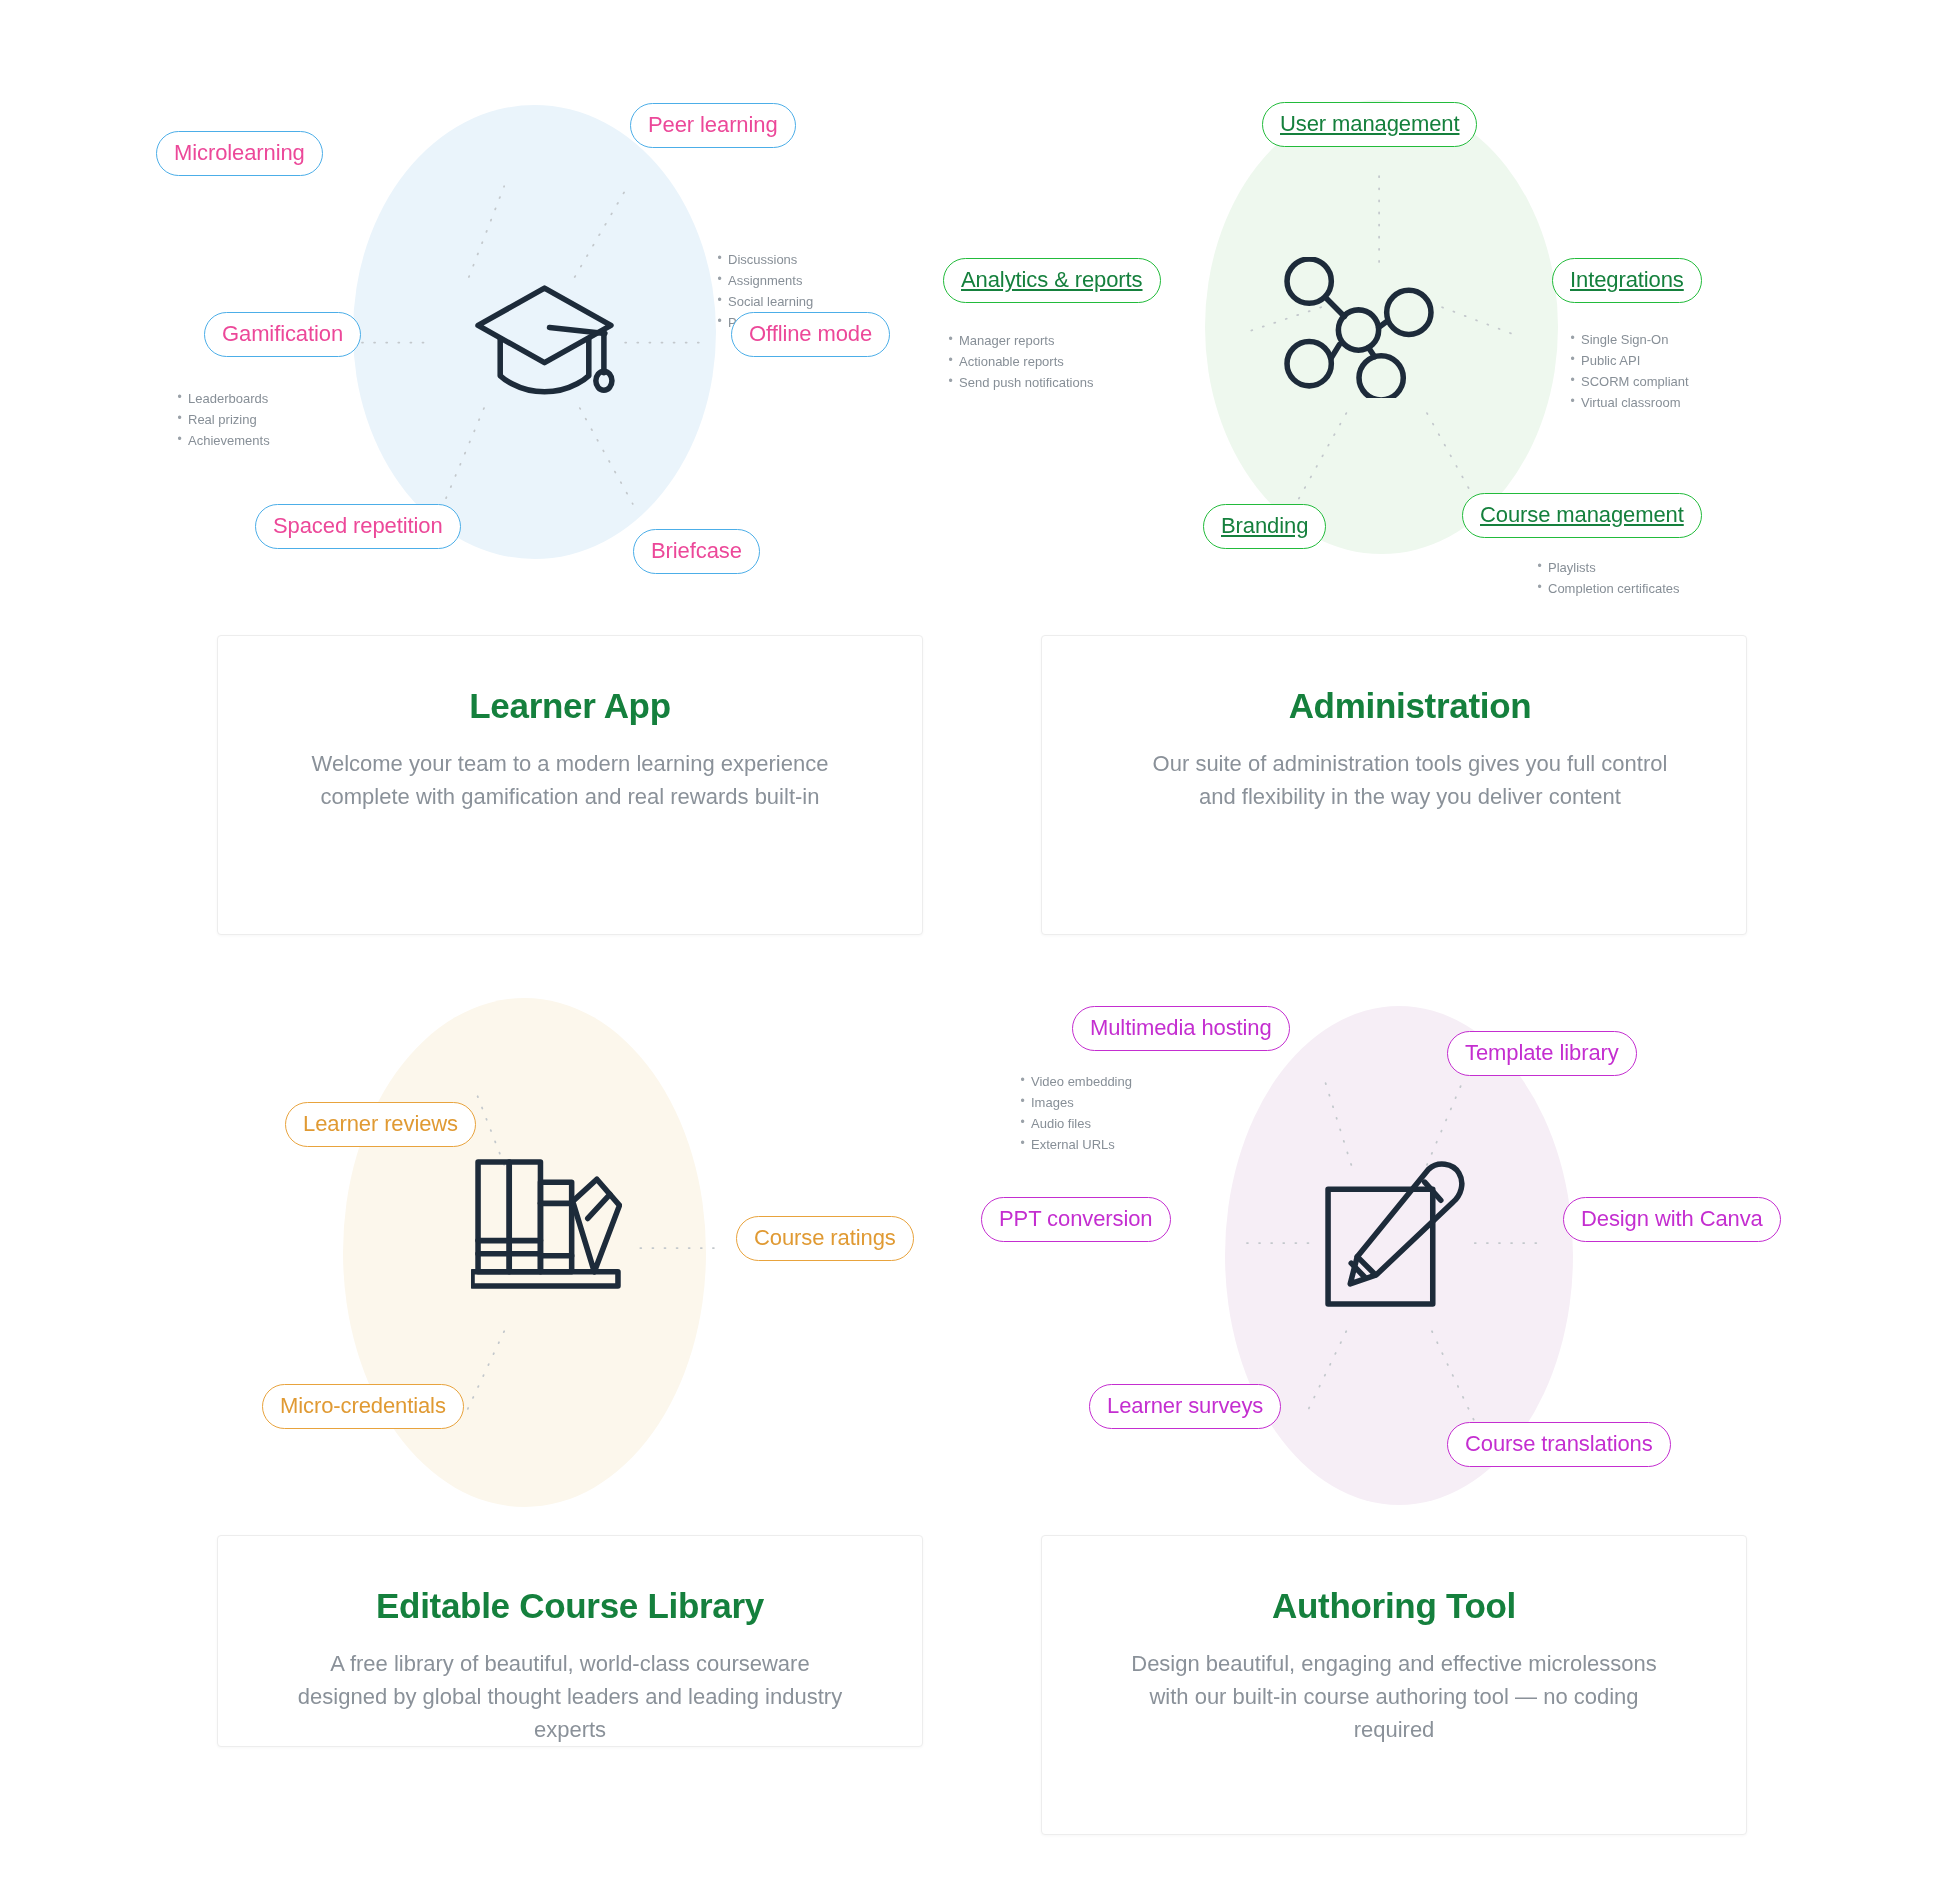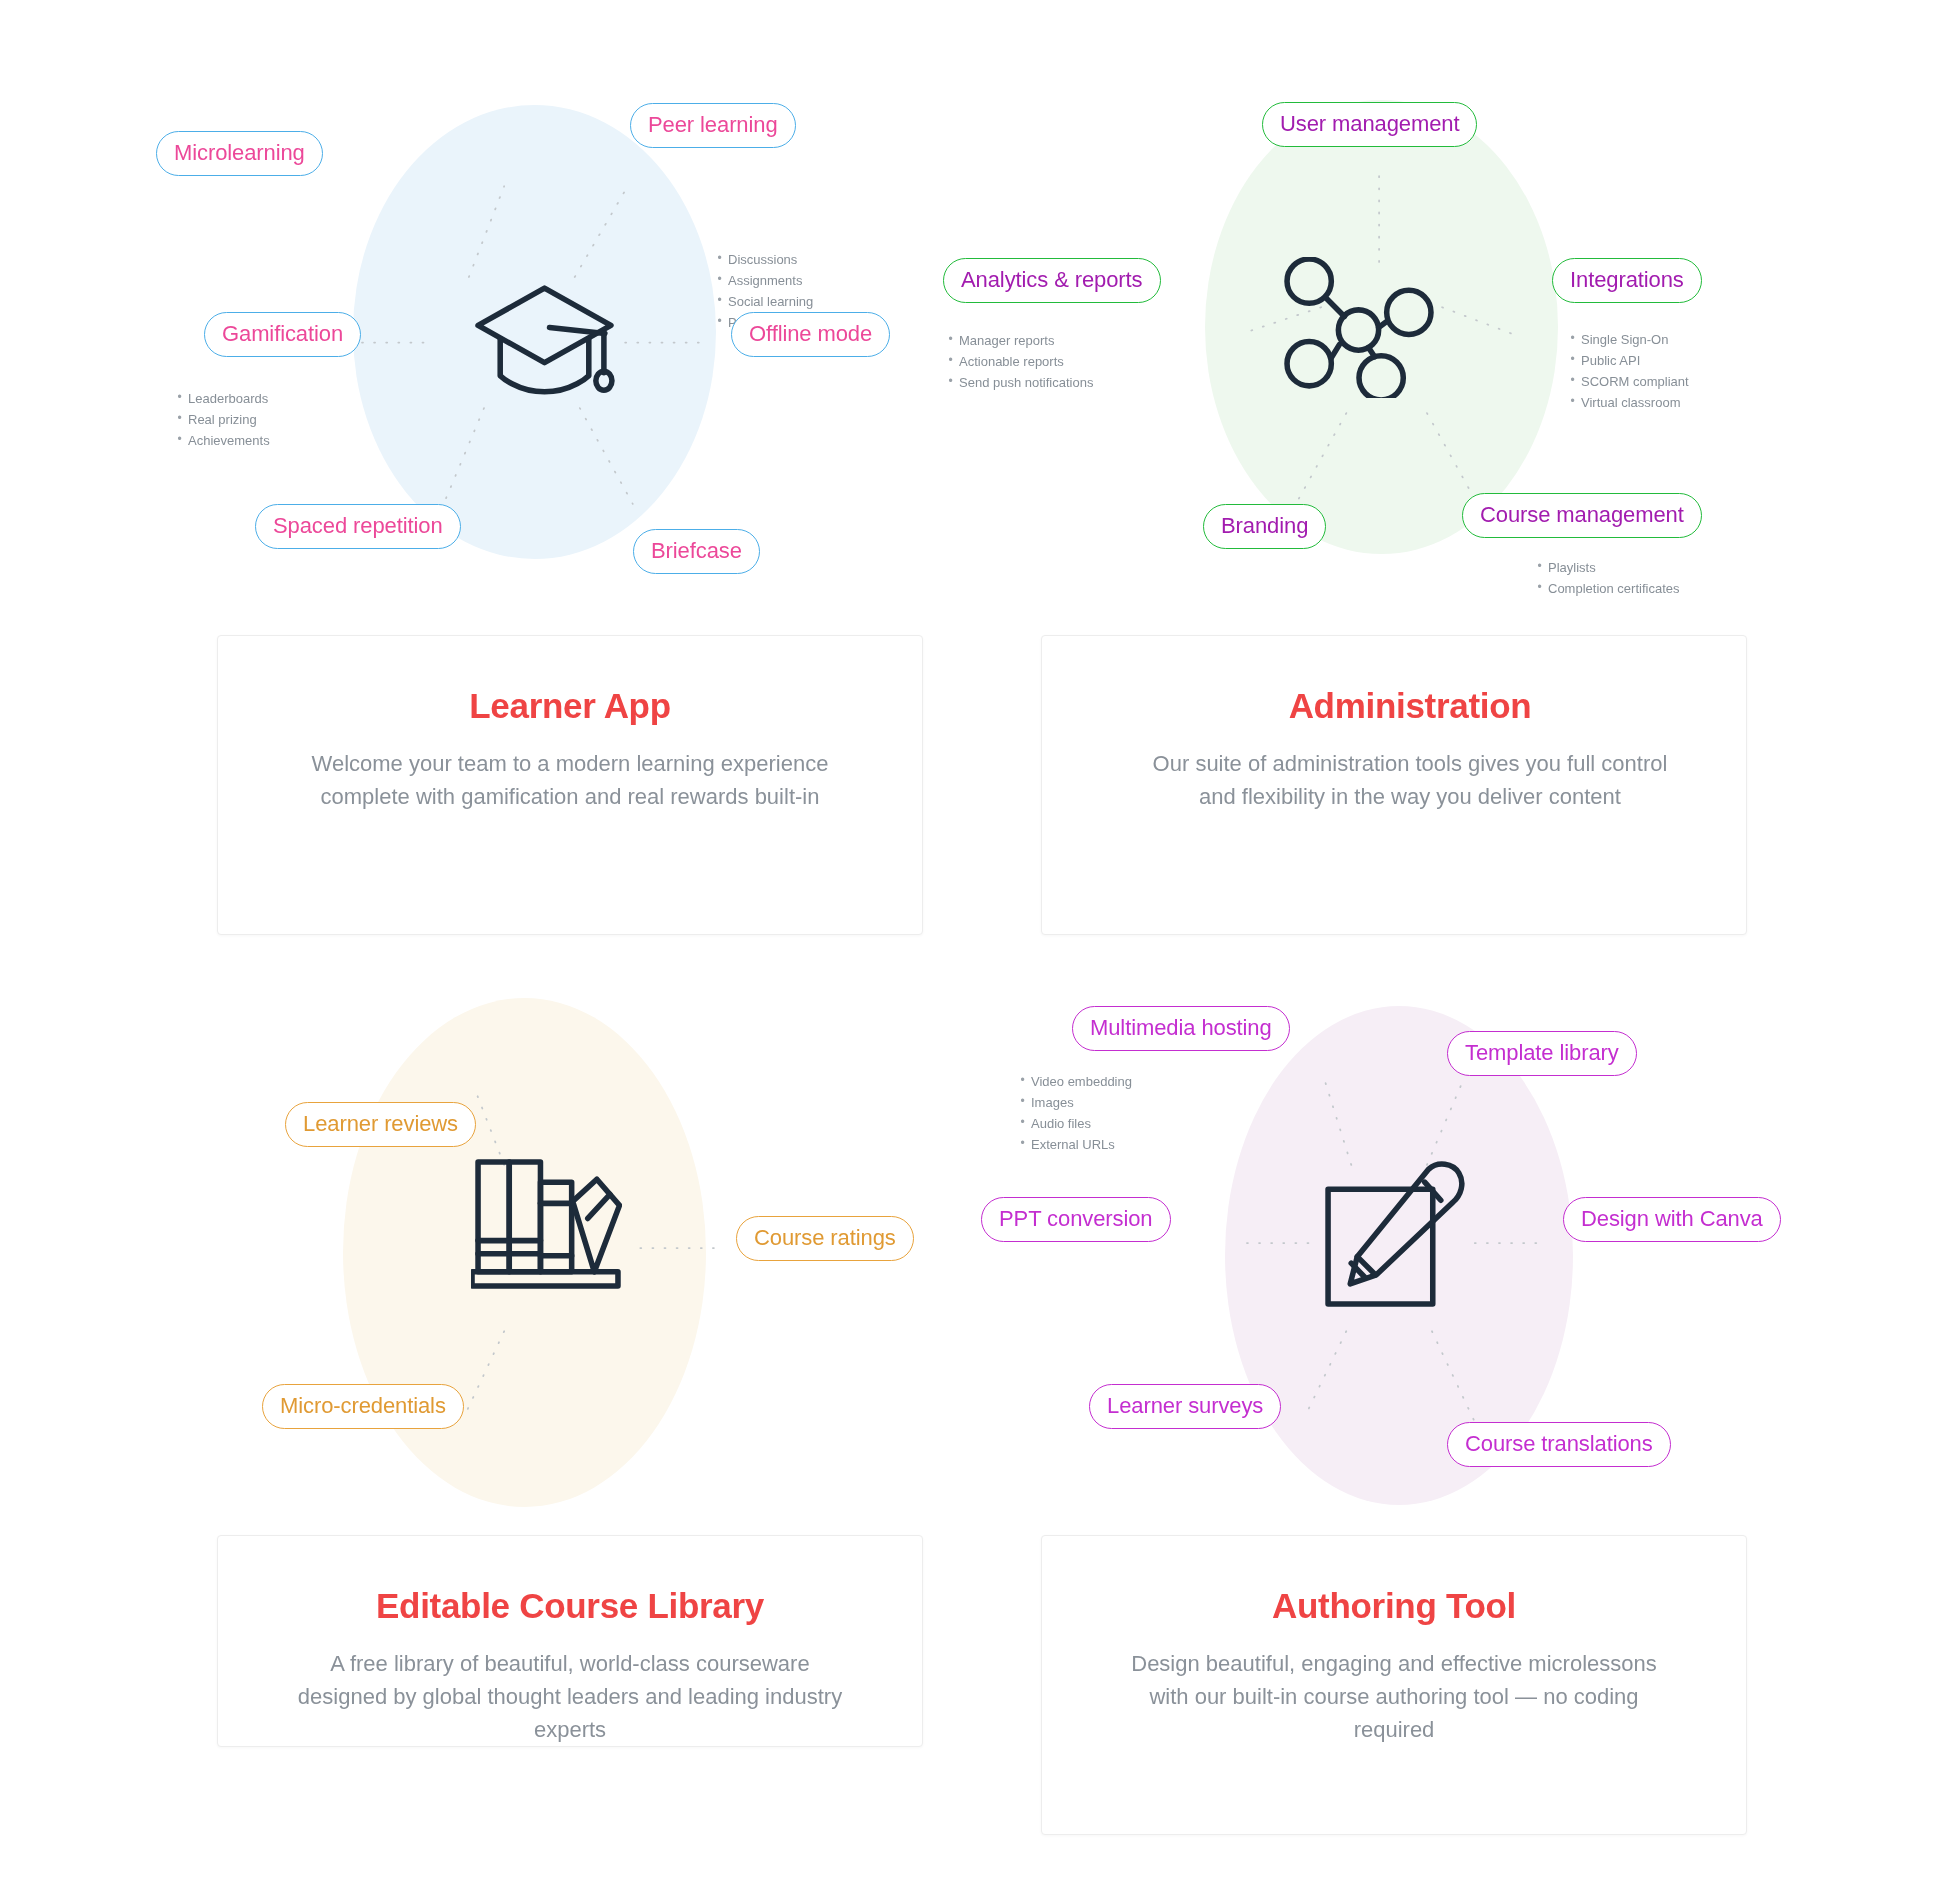--- a/index.html
+++ b/index.html
@@ -35,21 +35,21 @@
     display: inline-flex; align-items: center; justify-content: center;
     border-radius: 504px;
     background: #ffffff;
     white-space: nowrap;
     line-height: 1;
     padding: 9.6px 17px 11.6px 17px;
     font-size: 22px;
     letter-spacing: -0.1px;
   }
   .pill.blue   { border: 1.5px solid #4caee8; color: #ec4899; }
-  .pill.green  { border: 1.5px solid #22bb3b; color: #a21caf; }
+  .pill.green  { border: 1.5px solid #22bb3b; color: #15803d; text-decoration: underline; }
   .pill.orange { border: 1.5px solid #e8a33d; color: #e09a33; }
   .pill.purple { border: 1.5px solid #c42ed0; color: #c42ed0; }
 
   
   .bullets {
     position: absolute; z-index: 5;
     color: #878f97;
     font-size: 13px;
     line-height: 1.62;
     list-style: none;
@@ -76,21 +76,21 @@
     box-shadow: 0 1px 3px rgba(0,0,0,0.035);
     text-align: center;
     z-index: 6;
   }
   #card-learner { left: 217px;  top: 635px; width: 706px; height: 300px; }
   #card-admin   { left: 1041px; top: 635px; width: 706px; height: 300px; padding-left: 32px; }
   #card-library { left: 217px;  top: 1535px; width: 706px; height: 212px; }
   #card-author  { left: 1041px; top: 1535px; width: 706px; height: 300px; }
 
   .card-title {
-    color:#ef4444;
+    color:#15803d;
     font-weight: 700;
     font-size: 35px;
     letter-spacing: -0.3px;
     margin-top: 50px;
   }
   .card-desc {
     color:#8a9199;
     font-size: 22px;
     line-height: 1.50;
     margin: 21px auto 0 auto;

